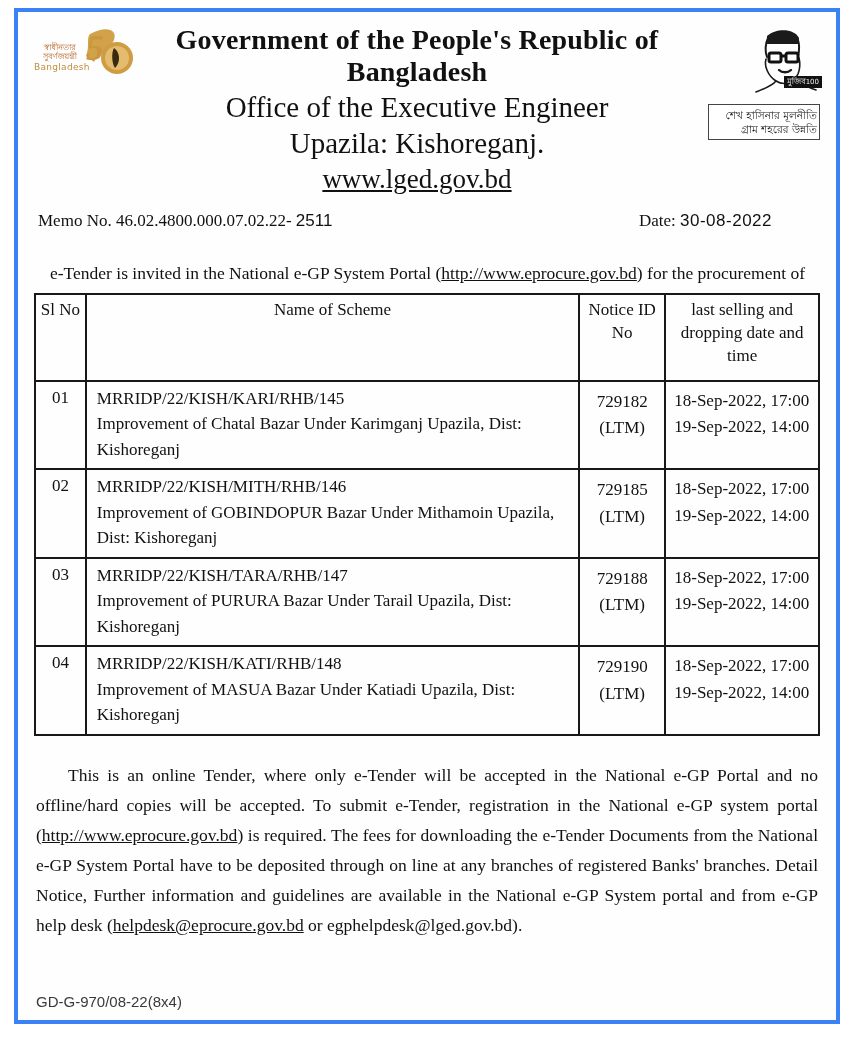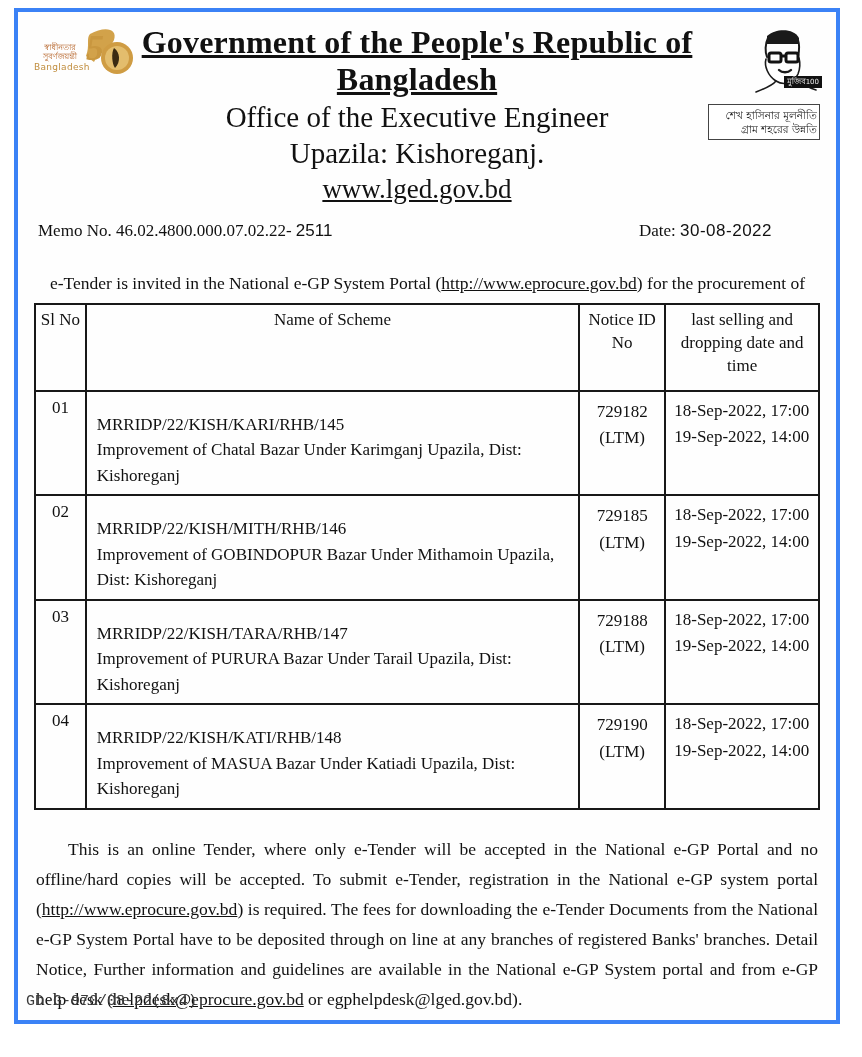--- a/index.html
+++ b/index.html
@@ -14,21 +14,21 @@
   
   .header { display:flex; align-items:flex-start; }
   .logo-left { width:92px; flex:none; padding-top:6px; position:relative; }
   .b50-text-bn { font-family:"DejaVu Sans", sans-serif; font-size:8px; line-height:1.1;
     color:#b45f22; width:52px; text-align:center; }
   .b50-label { font-family:"DejaVu Sans", sans-serif; font-size:9px; color:#c08d3e; letter-spacing:.3px; }
   .b50-wrap { display:flex; align-items:center; }
   .b50-num { position:relative; left:-6px; top:-2px; }
 
   .titles { flex:1; text-align:center; padding-top:2px; }
-  .title-main { font-size:32px; font-weight:bold; letter-spacing:.2px;text-decoration:underline; }
+  .title-main { font-size:28px; font-weight:bold; letter-spacing:.2px; }
   .title-line { font-size:29px; font-weight:500; margin-top:3px; }
   .title-url { font-size:27px; text-decoration:underline; margin-top:4px; display:inline-block; }
 
   .logo-right { width:112px; flex:none; text-align:right; padding-top:4px; }
   .mujib-sketch { position:relative; display:inline-block; }
   .mujib-badge { position:absolute; right:-2px; bottom:14px;
     font-family:"DejaVu Sans", sans-serif; font-size:8px; line-height:1;
     background:#111; color:#fff; padding:2px 3px; }
   .mujib-badge .n100 { color:#eee; font-size:7px; }
   .mujib-caption { border:1px solid #444; padding:3px 2px; margin-top:2px;
@@ -47,31 +47,31 @@
   
   .intro { font-size:17.5px; margin-top:32px; padding:0 6px; text-indent:10px; }
   .doclink { text-decoration:underline; }
 
   
   table.tender { width:100%; border-collapse:collapse; margin-top:9px; }
   table.tender th, table.tender td { border:2px solid #181818; font-size:17px; vertical-align:top; }
   table.tender th { font-weight:normal; text-align:center; padding:4px 4px 12px 4px; line-height:1.35; }
   col.c-sl { width:52px; } col.c-scheme { width:506px; } col.c-tid { width:88px; } col.c-date { width:154px; }
   td.cell-sl { text-align:center; padding-top:6px; }
-  td.cell-scheme { padding:20px 8px 6px 10px; line-height:1.5; }
+  td.cell-scheme { padding:4px 8px 6px 10px; line-height:1.5; }
   td.cell-tid { text-align:center; padding-top:7px; line-height:1.55; }
   td.cell-date { padding:6px 4px 6px 8px; line-height:1.55; white-space:nowrap; }
 
   
   .body-par { margin-top:24px; font-size:17.5px; line-height:1.72; text-align:justify;
     text-indent:32px; padding:0 2px; }
 
   
-  .footer-code { position:absolute; left:8px; bottom:10px;
-    font-family:Liberation Mono, monospace; font-size:15px; color:#3a3a3a; }
+  .footer-code { position:absolute; left:18px; bottom:10px;
+    font-family:Liberation Sans, sans-serif; font-size:15px; color:#3a3a3a; }
 </style>
 </head>
 <body>
 
 <div class="document">
 
   <div class="header">
 
     <div class="logo-left">
       <div class="b50-wrap">

